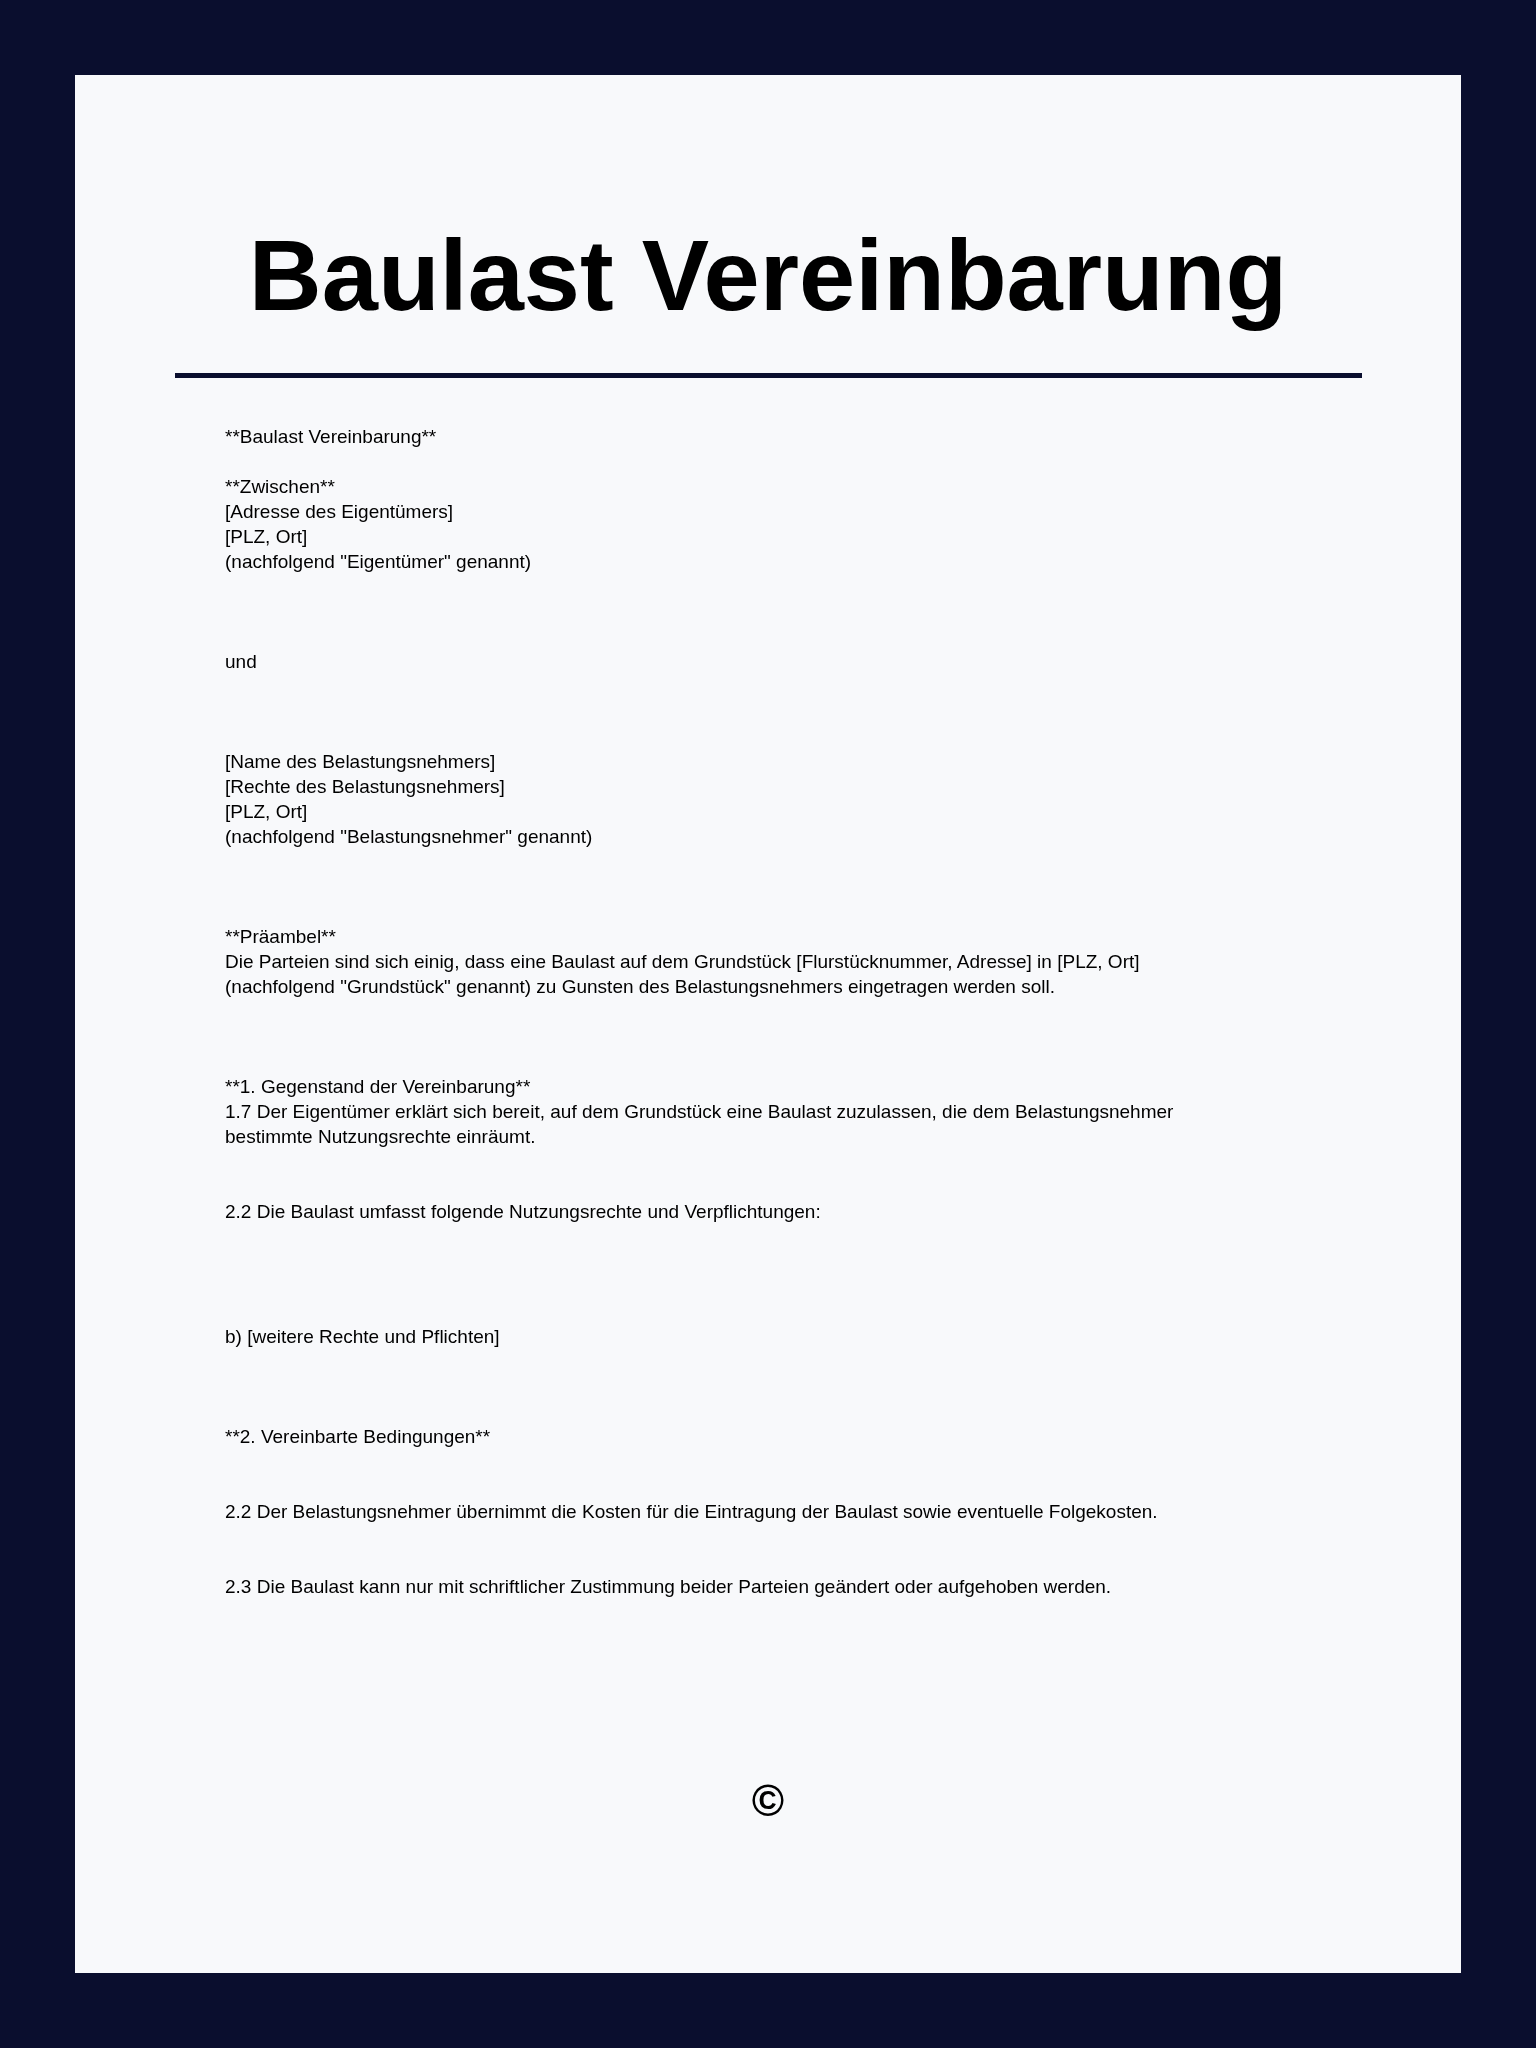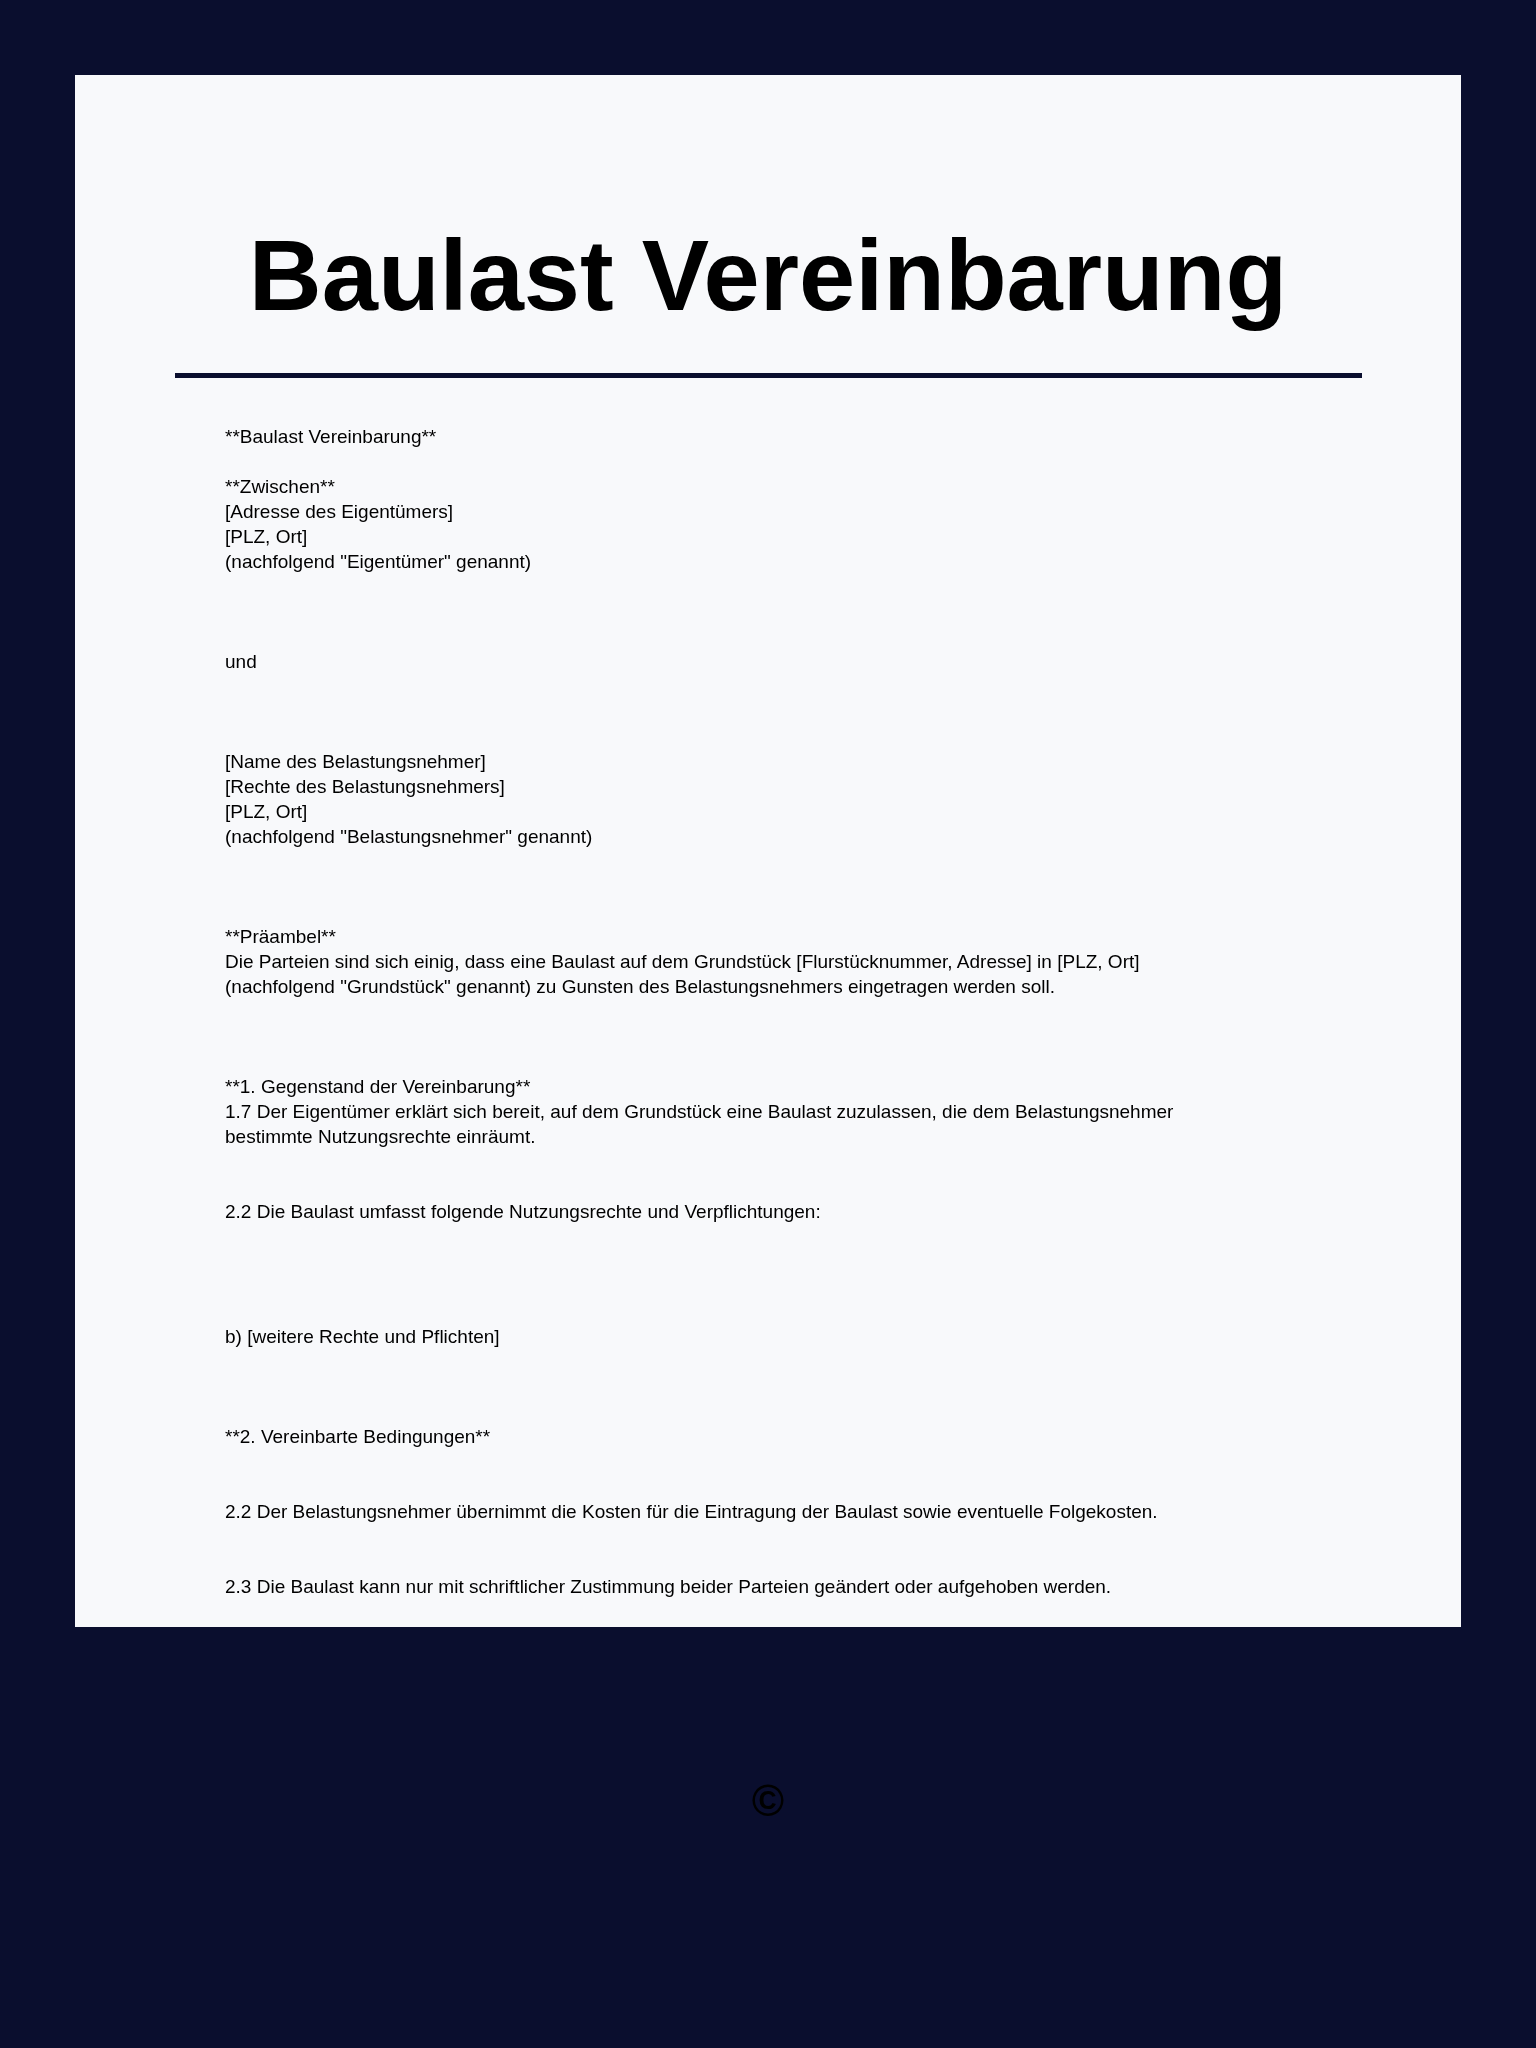--- a/index.html
+++ b/index.html
@@ -12,21 +12,21 @@
     background: #0a0e2e;
     position: relative;
     overflow: hidden;
     font-family: "Liberation Sans", sans-serif;
   }
   .page {
     position: absolute;
     left: 75px;
     top: 75px;
     width: 1386px;
-    height: 1552px;
+    height: 1898px;
     background: #f8f9fb;
   }
   .title {
     position: absolute;
     left: 0;
     top: 0;
     width: 100%;
     text-align: center;
     font-weight: bold;
     font-size: 101px;
@@ -88,21 +88,21 @@
 
     <span class="line">**Zwischen**</span>
     <span class="line">[Adresse des Eigentümers]</span>
     <span class="line">[PLZ, Ort]</span>
     <span class="line">(nachfolgend "Eigentümer" genannt)</span>
     <span class="line gap-3"></span>
 
     <span class="line">und</span>
     <span class="line gap-3"></span>
 
-    <span class="line">[Name des Belastungsnehmer]</span>
+    <span class="line">[Name des Belastungsnehmers]</span>
     <span class="line">[Rechte des Belastungsnehmers]</span>
     <span class="line">[PLZ, Ort]</span>
     <span class="line">(nachfolgend "Belastungsnehmer" genannt)</span>
     <span class="line gap-3"></span>
 
     <span class="line">**Präambel**</span>
     <span class="line">Die Parteien sind sich einig, dass eine Baulast auf dem Grundstück [Flurstücknummer, Adresse] in [PLZ, Ort]</span>
     <span class="line">(nachfolgend "Grundstück" genannt) zu Gunsten des Belastungsnehmers eingetragen werden soll.</span>
     <span class="line gap-3"></span>
 

